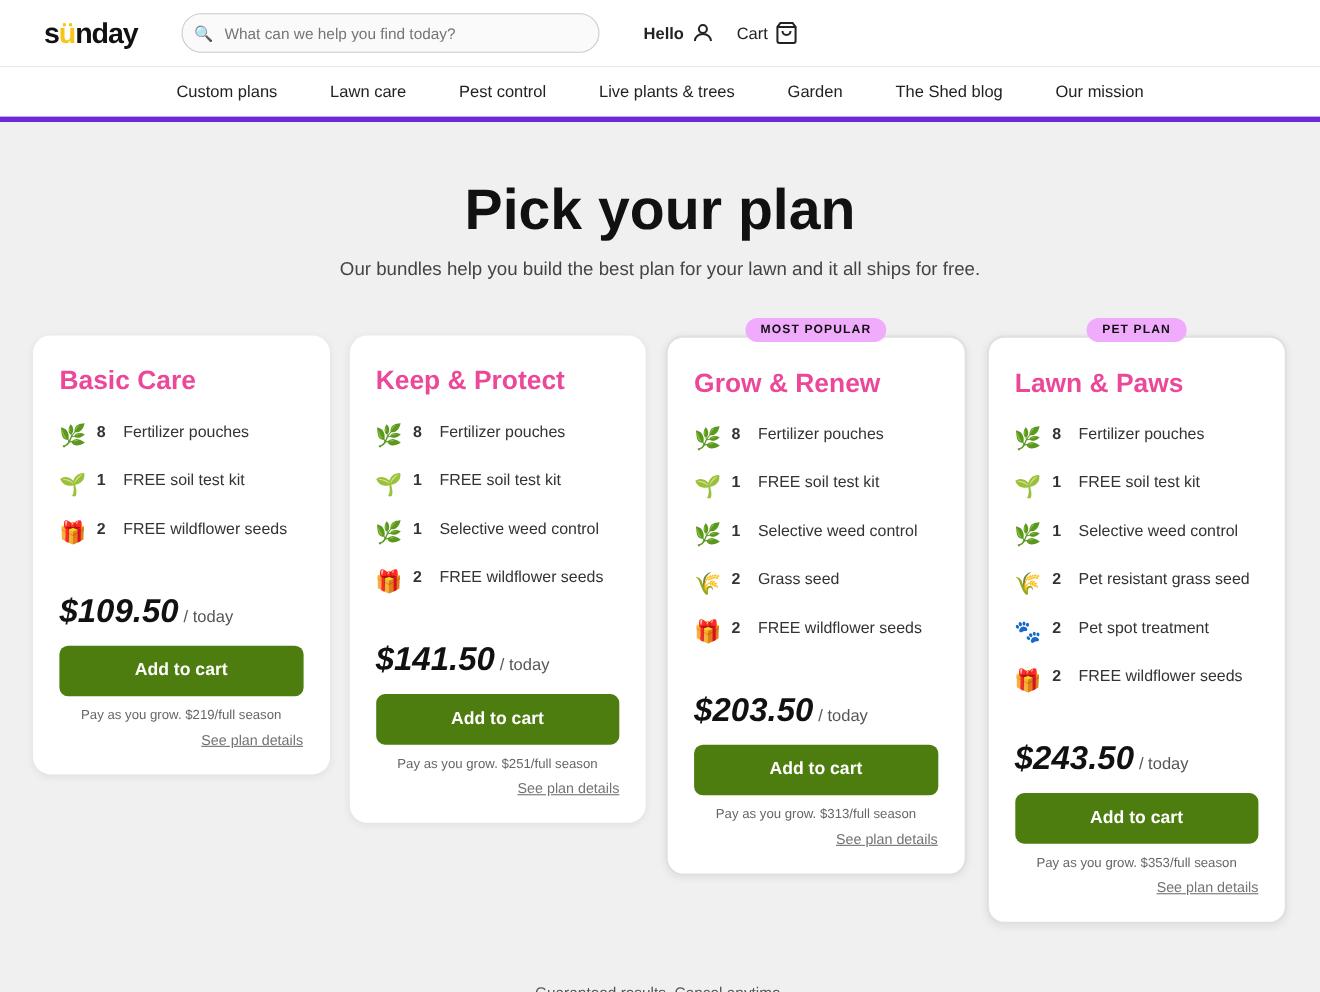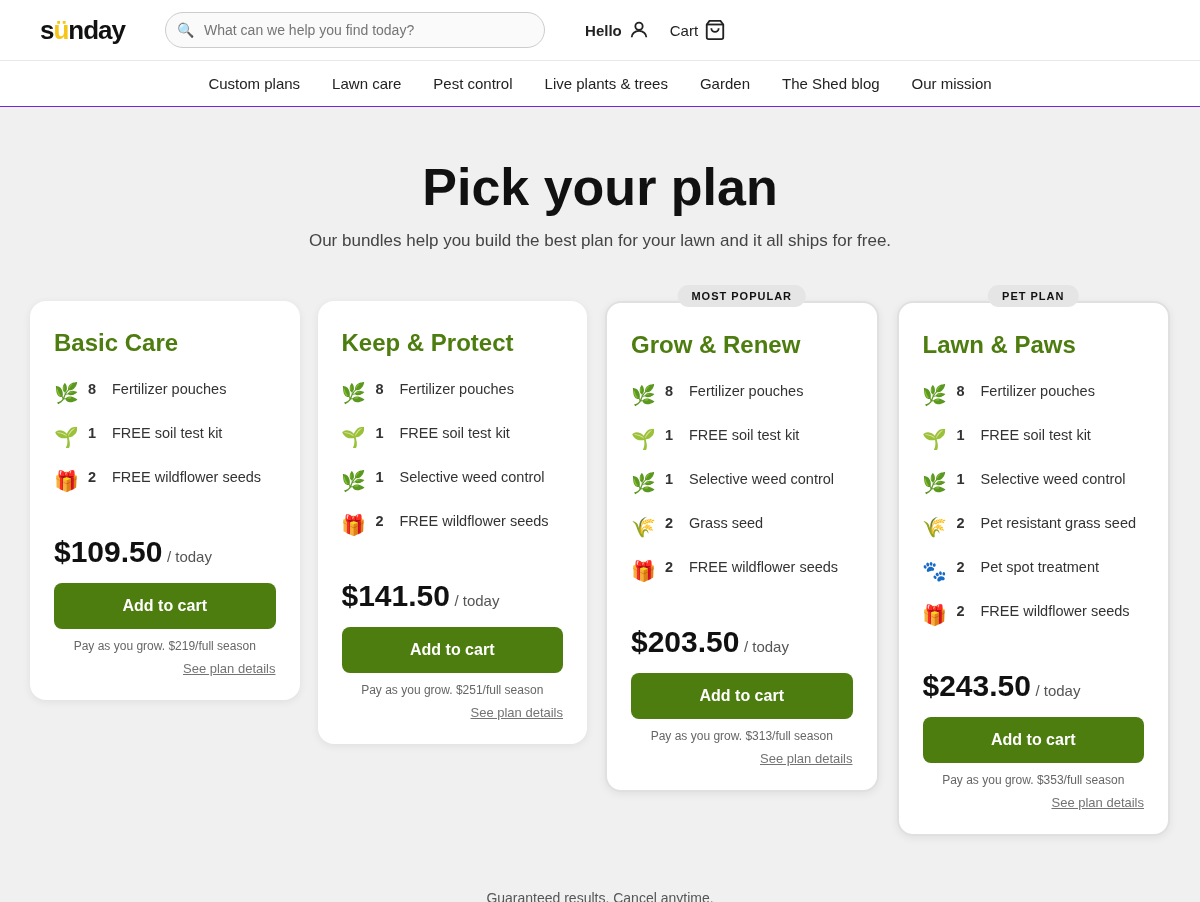--- a/index.html
+++ b/index.html
@@ -10,41 +10,41 @@
     .logo { font-size: 26px; font-weight: 900; color: #111; letter-spacing: -1px; }
     .logo span { color: #f5c518; }
     .search-bar { flex: 1; max-width: 380px; margin: 0 40px; position: relative; }
     .search-bar input { width: 100%; padding: 9px 16px 9px 38px; border: 1.5px solid #ccc; border-radius: 24px; font-size: 14px; color: #555; outline: none; background: #fafafa; }
     .search-icon-wrap { position: absolute; left: 12px; top: 50%; transform: translateY(-50%); color: #888; font-size: 14px; }
     .header-right { display: flex; align-items: center; gap: 20px; font-size: 15px; }
     .header-right .hello { display: flex; align-items: center; gap: 6px; cursor: pointer; font-weight: bold; }
     .header-right .cart { display: flex; align-items: center; gap: 6px; cursor: pointer; }
 
     
-    .nav { background: #fff; display: flex; justify-content: center; gap: 32px; padding: 14px 0; border-bottom: 1px solid #6d28d9; }
+    .nav { background: #fff; display: flex; justify-content: center; gap: 48px; padding: 14px 0; border-bottom: 5px solid #6d28d9; }
     .nav a { text-decoration: none; color: #222; font-size: 15px; font-weight: 500; cursor: pointer; }
 
     
     .hero { text-align: center; padding: 50px 20px 30px; background: #f0f0f0; }
     .hero h1 { font-size: 52px; font-weight: 900; color: #111; margin-bottom: 14px; }
     .hero p { font-size: 17px; color: #444; }
 
     
     .plans-section { background: #f0f0f0; padding: 20px 30px 40px; }
     .plans-grid { display: flex; gap: 18px; justify-content: center; max-width: 1140px; margin: 0 auto; align-items: flex-start; }
     .plan-card { background: #fff; border-radius: 16px; padding: 28px 24px 24px; flex: 1; min-width: 0; position: relative; box-shadow: 0 2px 8px rgba(0,0,0,0.07); display: flex; flex-direction: column; }
     .plan-card.popular { border: 2px solid #e0e0e0; }
-    .badge { position: absolute; top: -18px; left: 50%; transform: translateX(-50%); background: #e5e5e5; color: #111; font-size: 11px; font-weight: 800; letter-spacing: 1px; padding: 5px 14px; border-radius: 20px; white-space: nowrap; text-transform: uppercase; }
-    .plan-title { font-size: 24px; font-weight: 900; margin-bottom: 22px; color: #4d7c0f; }
+    .badge { position: absolute; top: -18px; left: 50%; transform: translateX(-50%); background: #f0abfc; color: #111; font-size: 11px; font-weight: 800; letter-spacing: 1px; padding: 5px 14px; border-radius: 20px; white-space: nowrap; text-transform: uppercase; }
+    .plan-title { font-size: 24px; font-weight: 900; margin-bottom: 22px; color: #ec4899; }
     .plan-features { list-style: none; flex: 1; }
     .plan-features li { display: flex; align-items: flex-start; gap: 10px; margin-bottom: 16px; font-size: 14.5px; color: #333; line-height: 1.4; }
     .feature-icon { font-size: 20px; flex-shrink: 0; width: 24px; text-align: center; }
     .feature-count { font-weight: 700; min-width: 14px; }
     .plan-price { margin-top: 24px; margin-bottom: 14px; }
-    .price-main { font-size: 30px; font-weight: 900; color: #111; }
+    .price-main { font-size: 30px; font-weight: 900; color: #111; font-style: italic; }
     .price-suffix { font-size: 15px; color: #555; font-weight: 400; }
     .btn-add-cart { background: #4d7c0f; color: #fff; border: none; border-radius: 8px; width: 100%; padding: 14px; font-size: 16px; font-weight: 700; cursor: pointer; margin-bottom: 10px; }
     .pay-as-grow { font-size: 12px; color: #666; text-align: center; margin-bottom: 8px; }
     .see-details { font-size: 13px; color: #737373; text-align: right; text-decoration: underline; cursor: pointer; }
 
     
     .footer-note { text-align: center; padding: 14px 0 20px; font-size: 14px; color: #555; background: #f0f0f0; }
 
     
     .icon-svg { width: 22px; height: 22px; }

